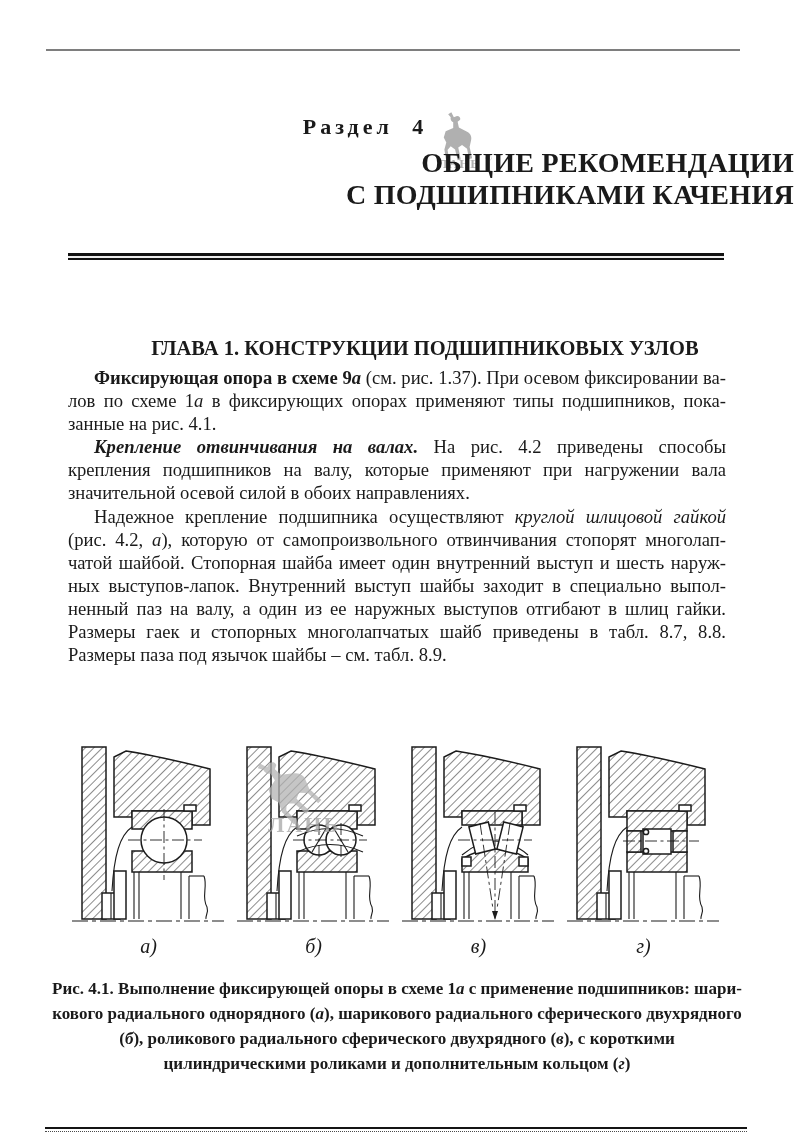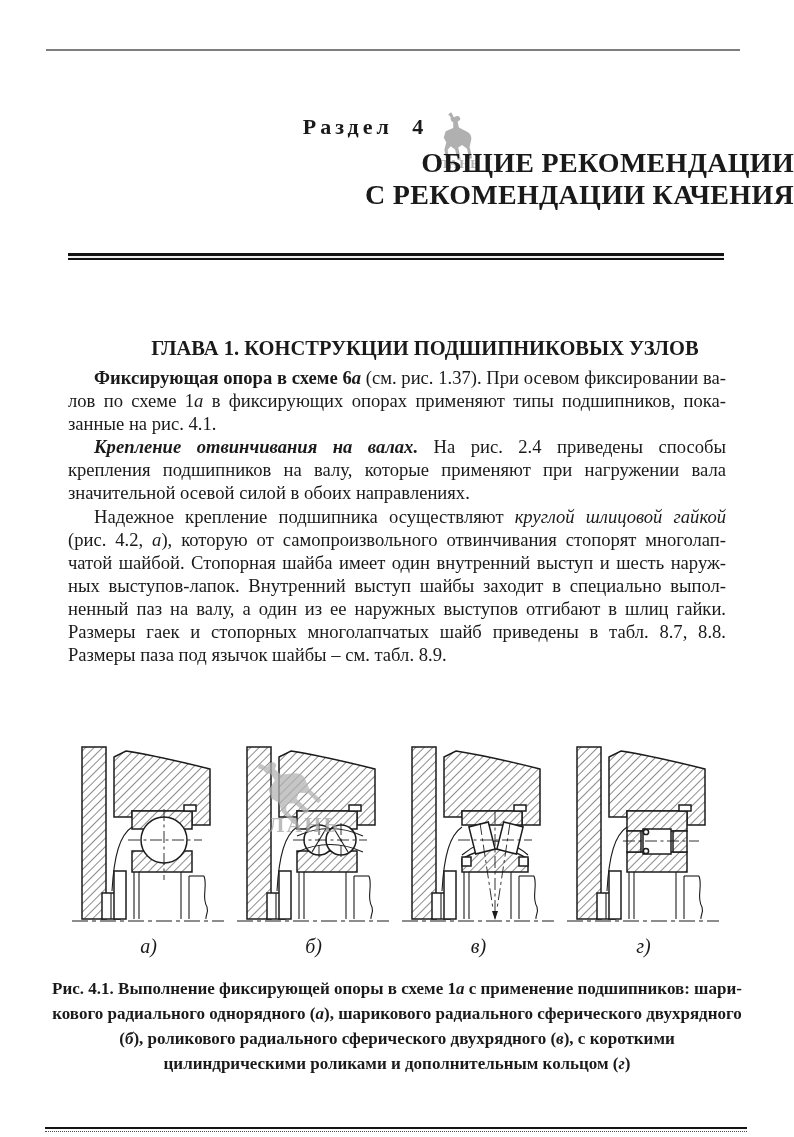--- a/index.html
+++ b/index.html
@@ -84,30 +84,30 @@
       <use href="#deer" fill="#b0b0b0"></use>
     </svg>
     <div class="logo-lan">ЛАНЬ</div>
     <div class="logo-reg">®</div>
   </div>
 
   <div class="section-label">Раздел 4</div>
 
   <div class="title">
     <div>ОБЩИЕ РЕКОМЕНДАЦИИ</div>
-    <div>С РЕКОМЕНДАЦИИ КАЧЕНИЯ</div>
+    <div>С ПОДШИПНИКАМИ КАЧЕНИЯ</div>
   </div>
 
   <div class="double-rule"></div>
 
   <div class="chapter">ГЛАВА 1. КОНСТРУКЦИИ ПОДШИПНИКОВЫХ УЗЛОВ</div>
 
   <div class="body">
-    <p><span class="s-b">Фиксирующая опора в схеме 6</span><span class="s-bi">а</span><span class="s-n"> (см. рис. 1.37). При осевом фиксировании ва­лов по схеме 1</span><span class="s-i">а</span><span class="s-n"> в фиксирующих опорах применяют типы подшипников, пока­занные на рис. 4.1.</span></p>
-    <p><span class="s-bi">Крепление отвинчивания на валах.</span><span class="s-n"> На рис. 2.4 приведены способы крепления подшипников на валу, которые применяют при нагружении вала значительной осевой силой в обоих направлениях.</span></p>
+    <p><span class="s-b">Фиксирующая опора в схеме 9</span><span class="s-bi">а</span><span class="s-n"> (см. рис. 1.37). При осевом фиксировании ва­лов по схеме 1</span><span class="s-i">а</span><span class="s-n"> в фиксирующих опорах применяют типы подшипников, пока­занные на рис. 4.1.</span></p>
+    <p><span class="s-bi">Крепление отвинчивания на валах.</span><span class="s-n"> На рис. 4.2 приведены способы крепления подшипников на валу, которые применяют при нагружении вала значительной осевой силой в обоих направлениях.</span></p>
     <p><span class="s-n">Надежное крепление подшипника осуществляют </span><span class="s-i">круглой шлицовой гайкой</span><span class="s-n"> (рис. 4.2, </span><span class="s-i">а</span><span class="s-n">), которую от самопроизвольного отвинчивания стопорят многолап­чатой шайбой. Стопорная шайба имеет один внутренний выступ и шесть наруж­ных выступов-лапок. Внутренний выступ шайбы заходит в специально выпол­ненный паз на валу, а один из ее наружных выступов отгибают в шлиц гайки. Размеры гаек и стопорных многолапчатых шайб приведены в табл. 8.7, 8.8. Размеры паза под язычок шайбы – см. табл. 8.9.</span></p>
   </div>
 
   <div class="figure">
 
     <div class="panel">
       <svg viewBox="0 0 160 196">
         <rect x="14" y="8" width="24" height="172" class="h"></rect>
         <path class="h" d="M46,78 L46,18 L58,12 C84,16 114,23 142,30 L142,86 L124,86 L124,72 L64,72 L64,78 Z"></path>
         <rect x="64" y="72" width="60" height="18" class="h"></rect>

